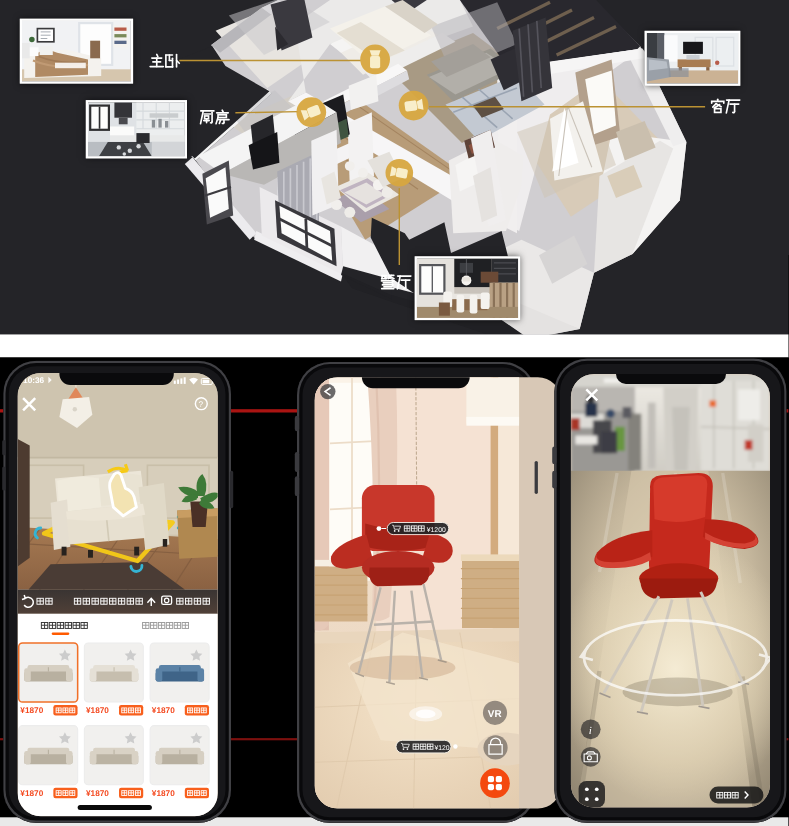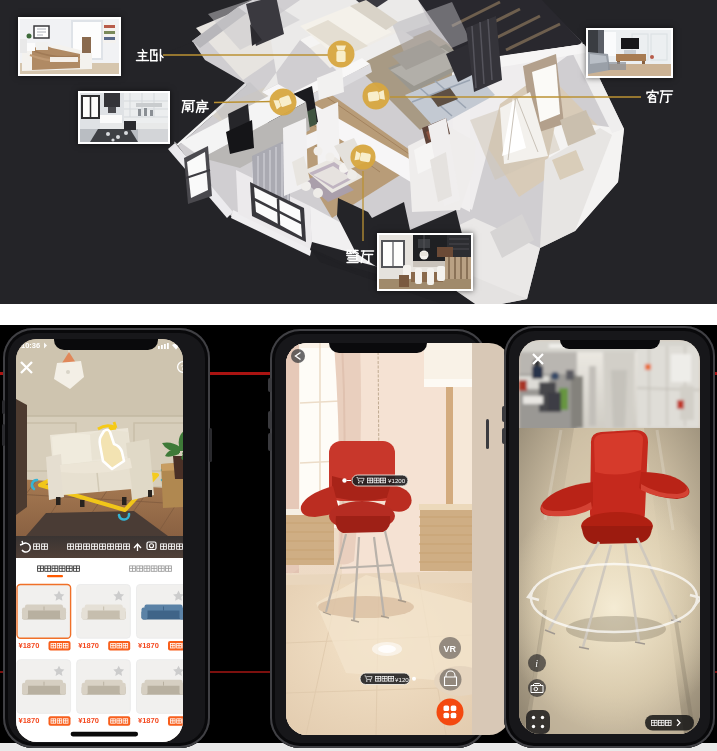--- a/index.html
+++ b/index.html
@@ -399,21 +399,21 @@
     </g>
   </svg>
 </div>
 <div id="band"></div>
 <div id="bottom">
   <div style="position:absolute;left:0;top:417.5px;width:717px;height:8.5px;background:#e9e9e9;"></div>
   <div class="redline" style="top:47px;background:#aa1412;height:2.5px;"></div>
   <div class="redline" style="top:345.5px;background:#7c100e;height:2px;"></div>
 
   <div class="phone" id="p1" style="left:3px;top:3px;width:207px;height:420px;">
-    <div class="screen" id="s1" style="left:13px;top:11px;width:167px;height:403px;text-decoration:underline;">
+    <div class="screen" id="s1" style="left:13px;top:11px;width:182px;height:403px;text-decoration:underline;">
       <svg width="182" height="403" viewBox="0 0 182 403">
         <defs>
           <linearGradient id="wood1" x1="0" y1="0" x2="0" y2="1">
             <stop offset="0" stop-color="#a67a52"></stop>
               <stop offset="1" stop-color="#8a6142"></stop>
           </linearGradient>
           <linearGradient id="bar1" x1="0" y1="0" x2="0" y2="1">
             <stop offset="0" stop-color="#332e2d"></stop>
               <stop offset="1" stop-color="#4a3a32"></stop>
           </linearGradient>

